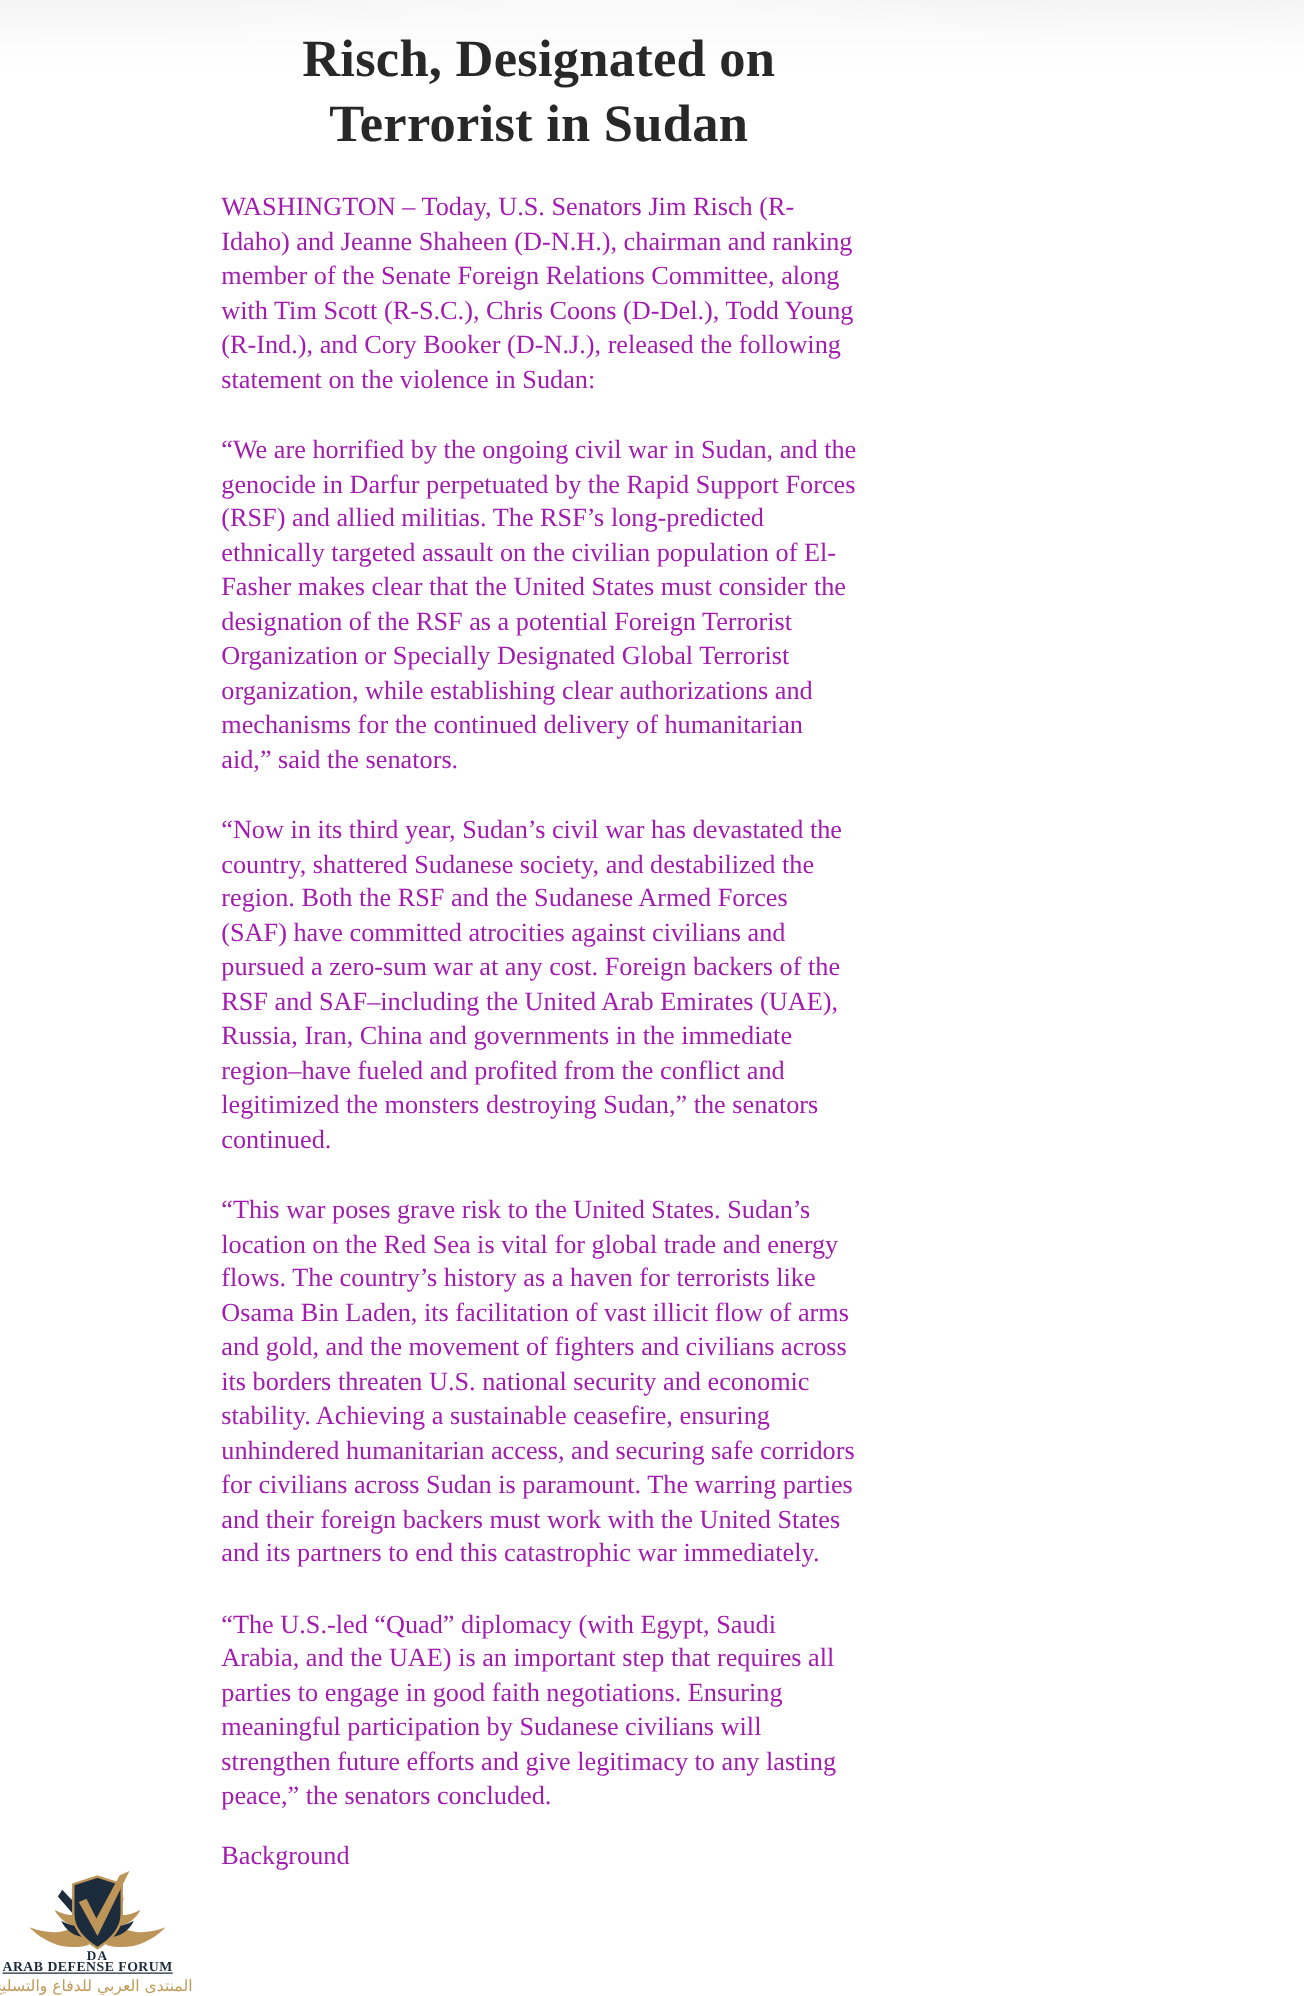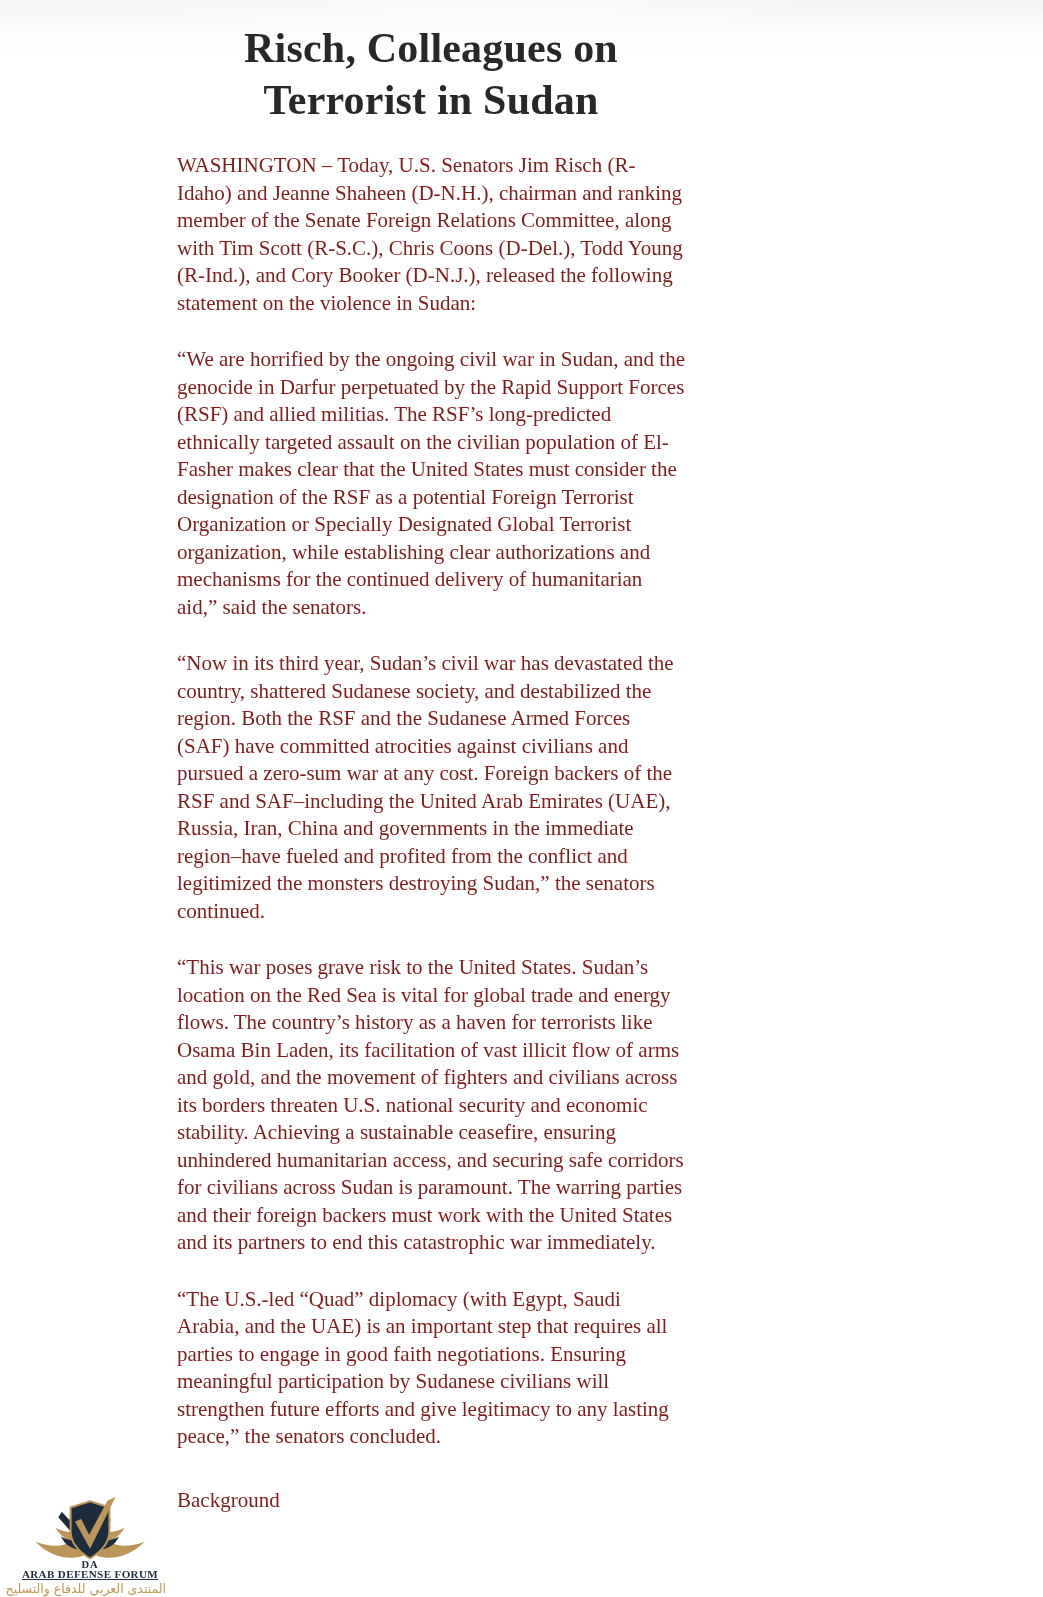--- a/index.html
+++ b/index.html
@@ -34,32 +34,31 @@
     color: #282828;
     text-align: center;
     letter-spacing: 0.2px;
   }
   .title-line { display: block; }
 
   .body-text p {
     margin: 29px 0 0 0;
     font-size: 21px;
     line-height: 27.5px;
-    color: #7f1d1d;
+    color: #a21caf;
     text-align: left;
   }
   .body-text p.first { margin-top: 26px; }
-  .body-text p.section-heading { margin-top: 36px; }
+  .body-text p.section-heading { margin-top: 20px; }
 
   .watermark {
     position: absolute;
-    left: 14px;
+    left: 2px;
     top: 1496px;
     width: 152px;
-    text-align: center;
   }
   .watermark svg { display: block; margin: 0 auto; }
   .org-name {
     font-family: "Liberation Serif", serif;
     font-weight: bold;
     font-size: 11px;
     letter-spacing: 0.4px;
     color: #1d2c3c;
     white-space: nowrap;
     margin-top: -2px;
@@ -72,21 +71,21 @@
     white-space: nowrap;
     margin-top: 1px;
     direction: rtl;
   }
 </style>
 </head>
 <body>
 
 <div class="content">
   <h1 class="title">
-    <span class="title-line">Risch, Colleagues on</span>
+    <span class="title-line">Risch, Designated on</span>
     <span class="title-line">Terrorist in Sudan</span>
   </h1>
 
   <div class="body-text">
     <p class="first">WASHINGTON – Today, U.S. Senators Jim Risch (R-Idaho) and Jeanne Shaheen (D-N.H.), chairman and ranking member of the Senate Foreign Relations Committee, along with Tim Scott (R-S.C.), Chris Coons (D-Del.), Todd Young (R-Ind.), and Cory Booker (D-N.J.), released the following statement on the violence in Sudan:</p>
     <p>“We are horrified by the ongoing civil war in Sudan, and the genocide in Darfur perpetuated by the Rapid Support Forces (RSF) and allied militias. The RSF’s long-predicted ethnically targeted assault on the civilian population of El-Fasher makes clear that the United States must consider the designation of the RSF as a potential Foreign Terrorist Organization or Specially Designated Global Terrorist organization, while establishing clear authorizations and mechanisms for the continued delivery of humanitarian aid,” said the senators.</p>
     <p>“Now in its third year, Sudan’s civil war has devastated the country, shattered Sudanese society, and destabilized the region. Both the RSF and the Sudanese Armed Forces (SAF) have committed atrocities against civilians and pursued a zero-sum war at any cost. Foreign backers of the RSF and SAF–including the United Arab Emirates (UAE), Russia, Iran, China and governments in the immediate region–have fueled and profited from the conflict and legitimized the monsters destroying Sudan,” the senators continued.</p>
     <p>“This war poses grave risk to the United States. Sudan’s location on the Red Sea is vital for global trade and energy flows. The country’s history as a haven for terrorists like Osama Bin Laden, its facilitation of vast illicit flow of arms and gold, and the movement of fighters and civilians across its borders threaten U.S. national security and economic stability. Achieving a sustainable ceasefire, ensuring unhindered humanitarian access, and securing safe corridors for civilians across Sudan is paramount. The warring parties and their foreign backers must work with the United States and its partners to end this catastrophic war immediately.</p>
     <p>“The U.S.-led “Quad” diplomacy (with Egypt, Saudi Arabia, and the UAE) is an important step that requires all parties to engage in good faith negotiations. Ensuring meaningful participation by Sudanese civilians will strengthen future efforts and give legitimacy to any lasting peace,” the senators concluded.</p>
     <p class="section-heading">Background</p>

